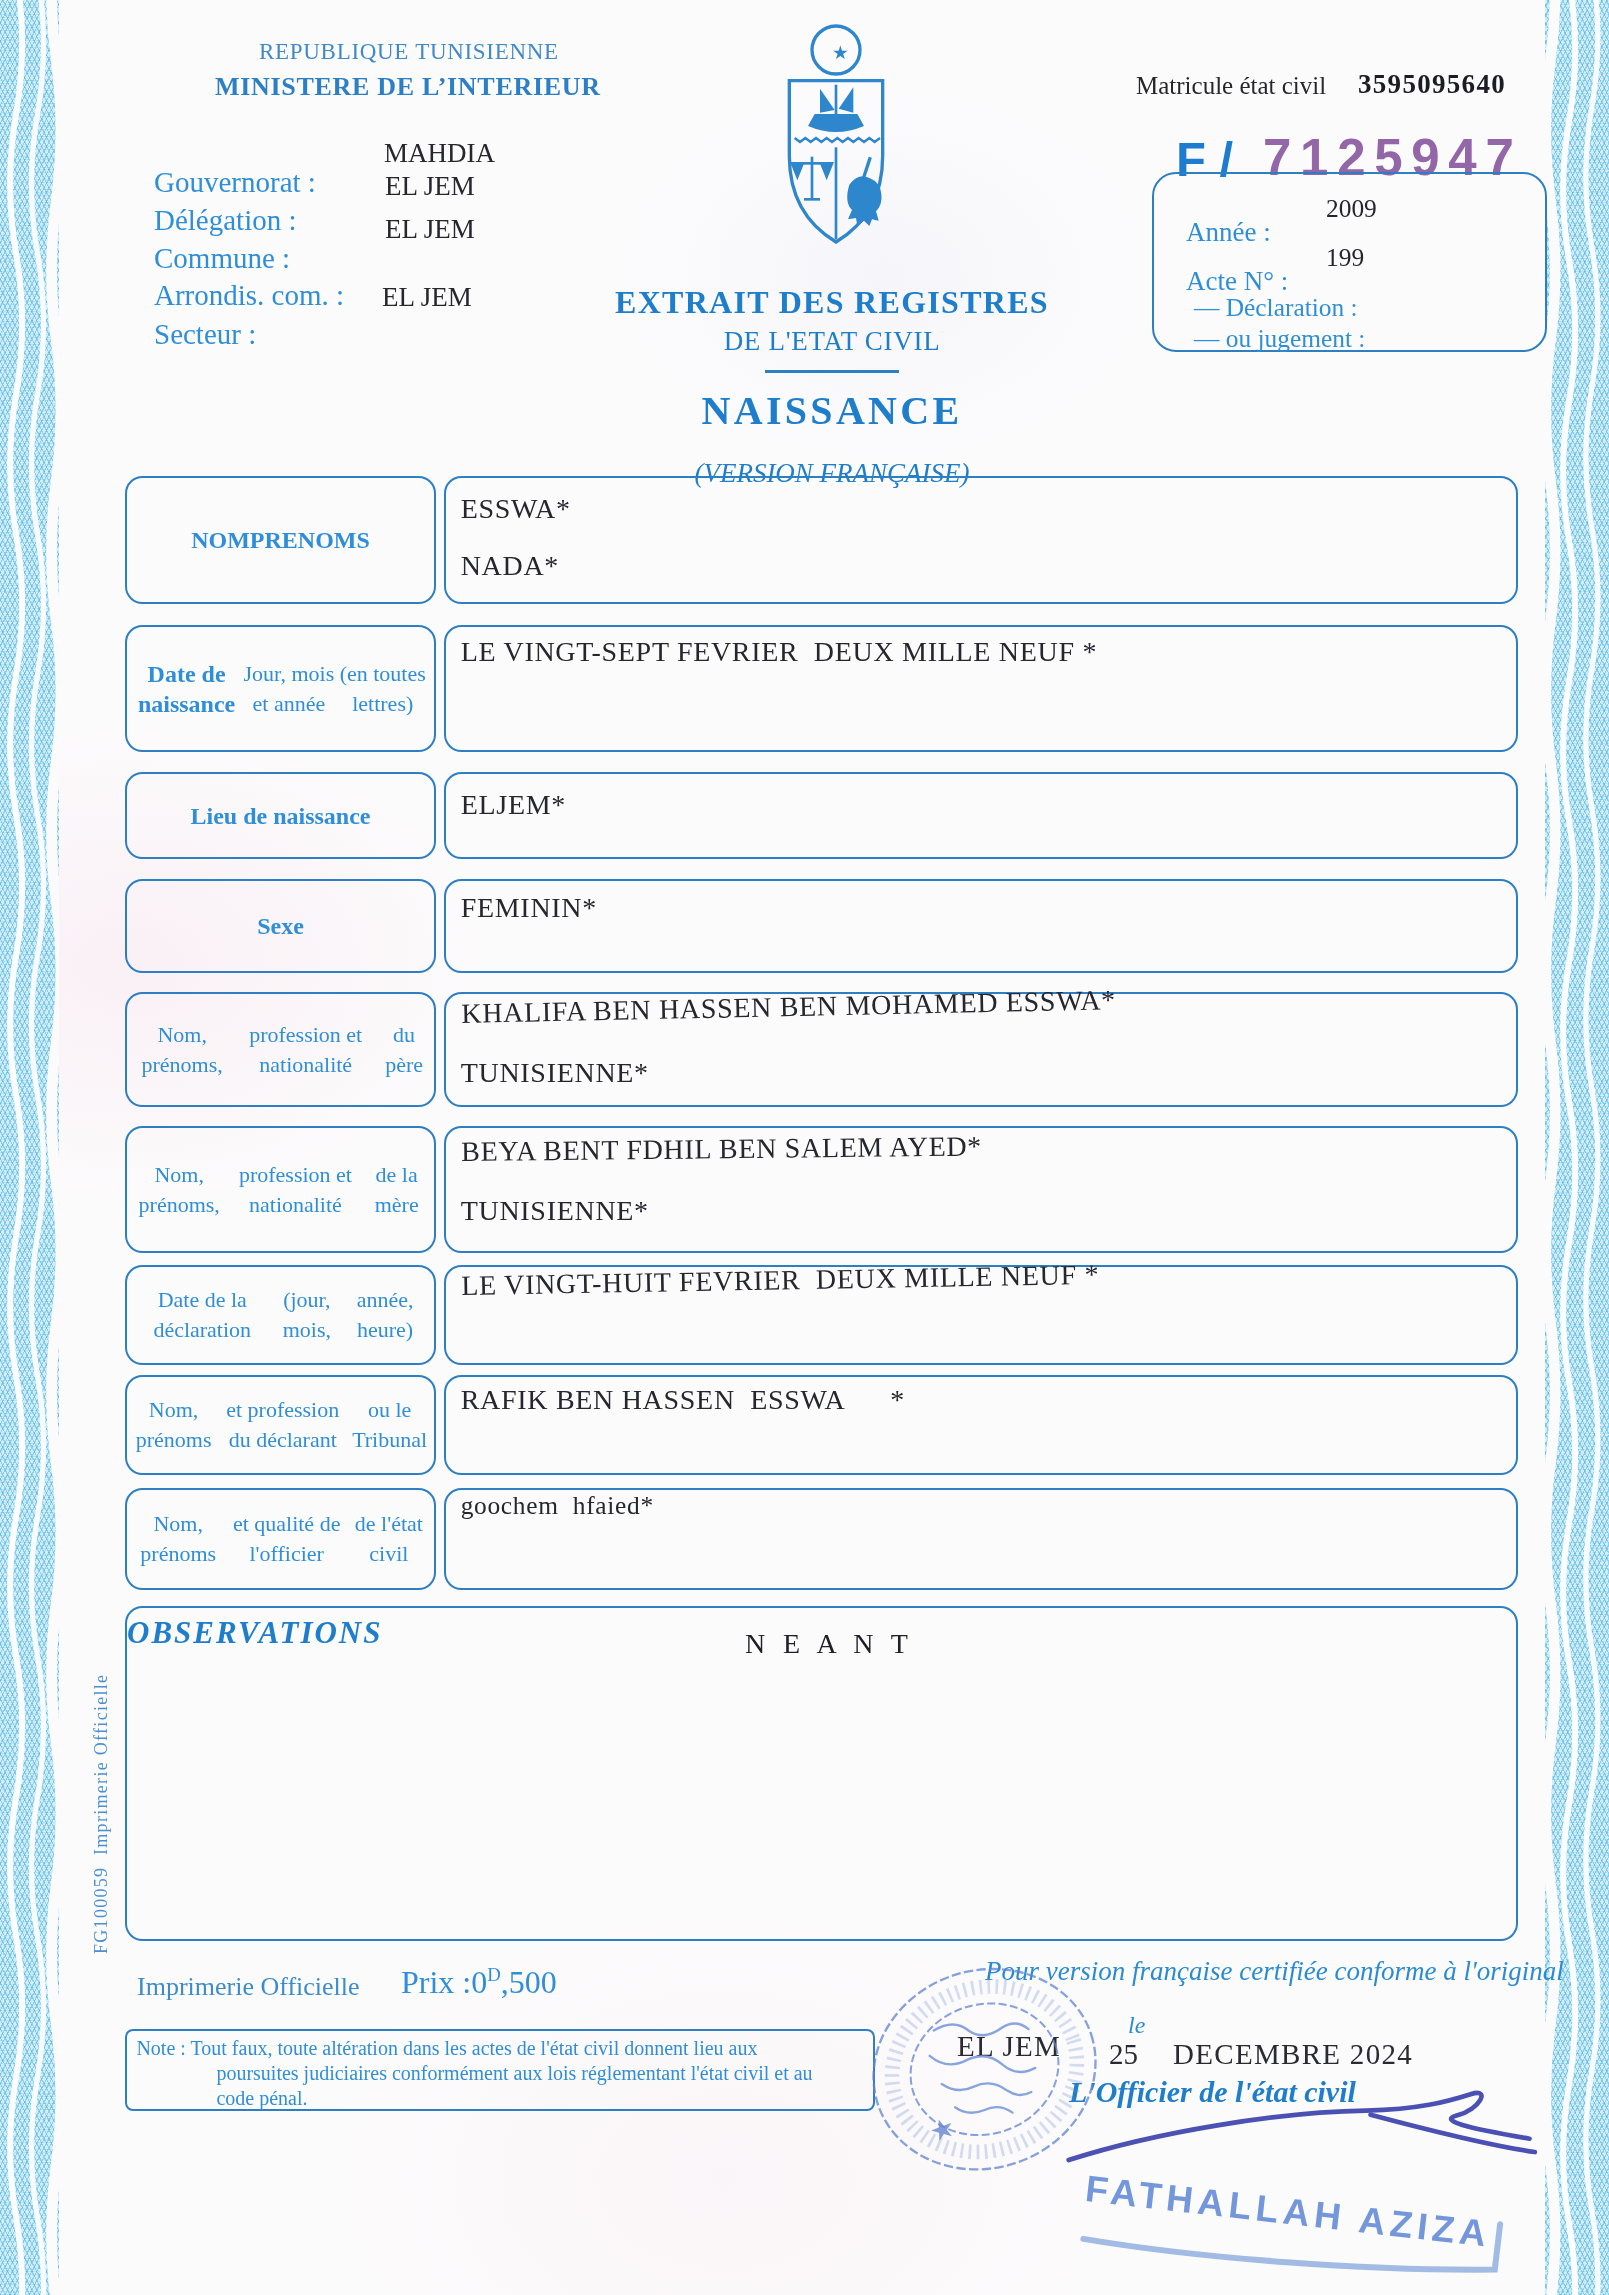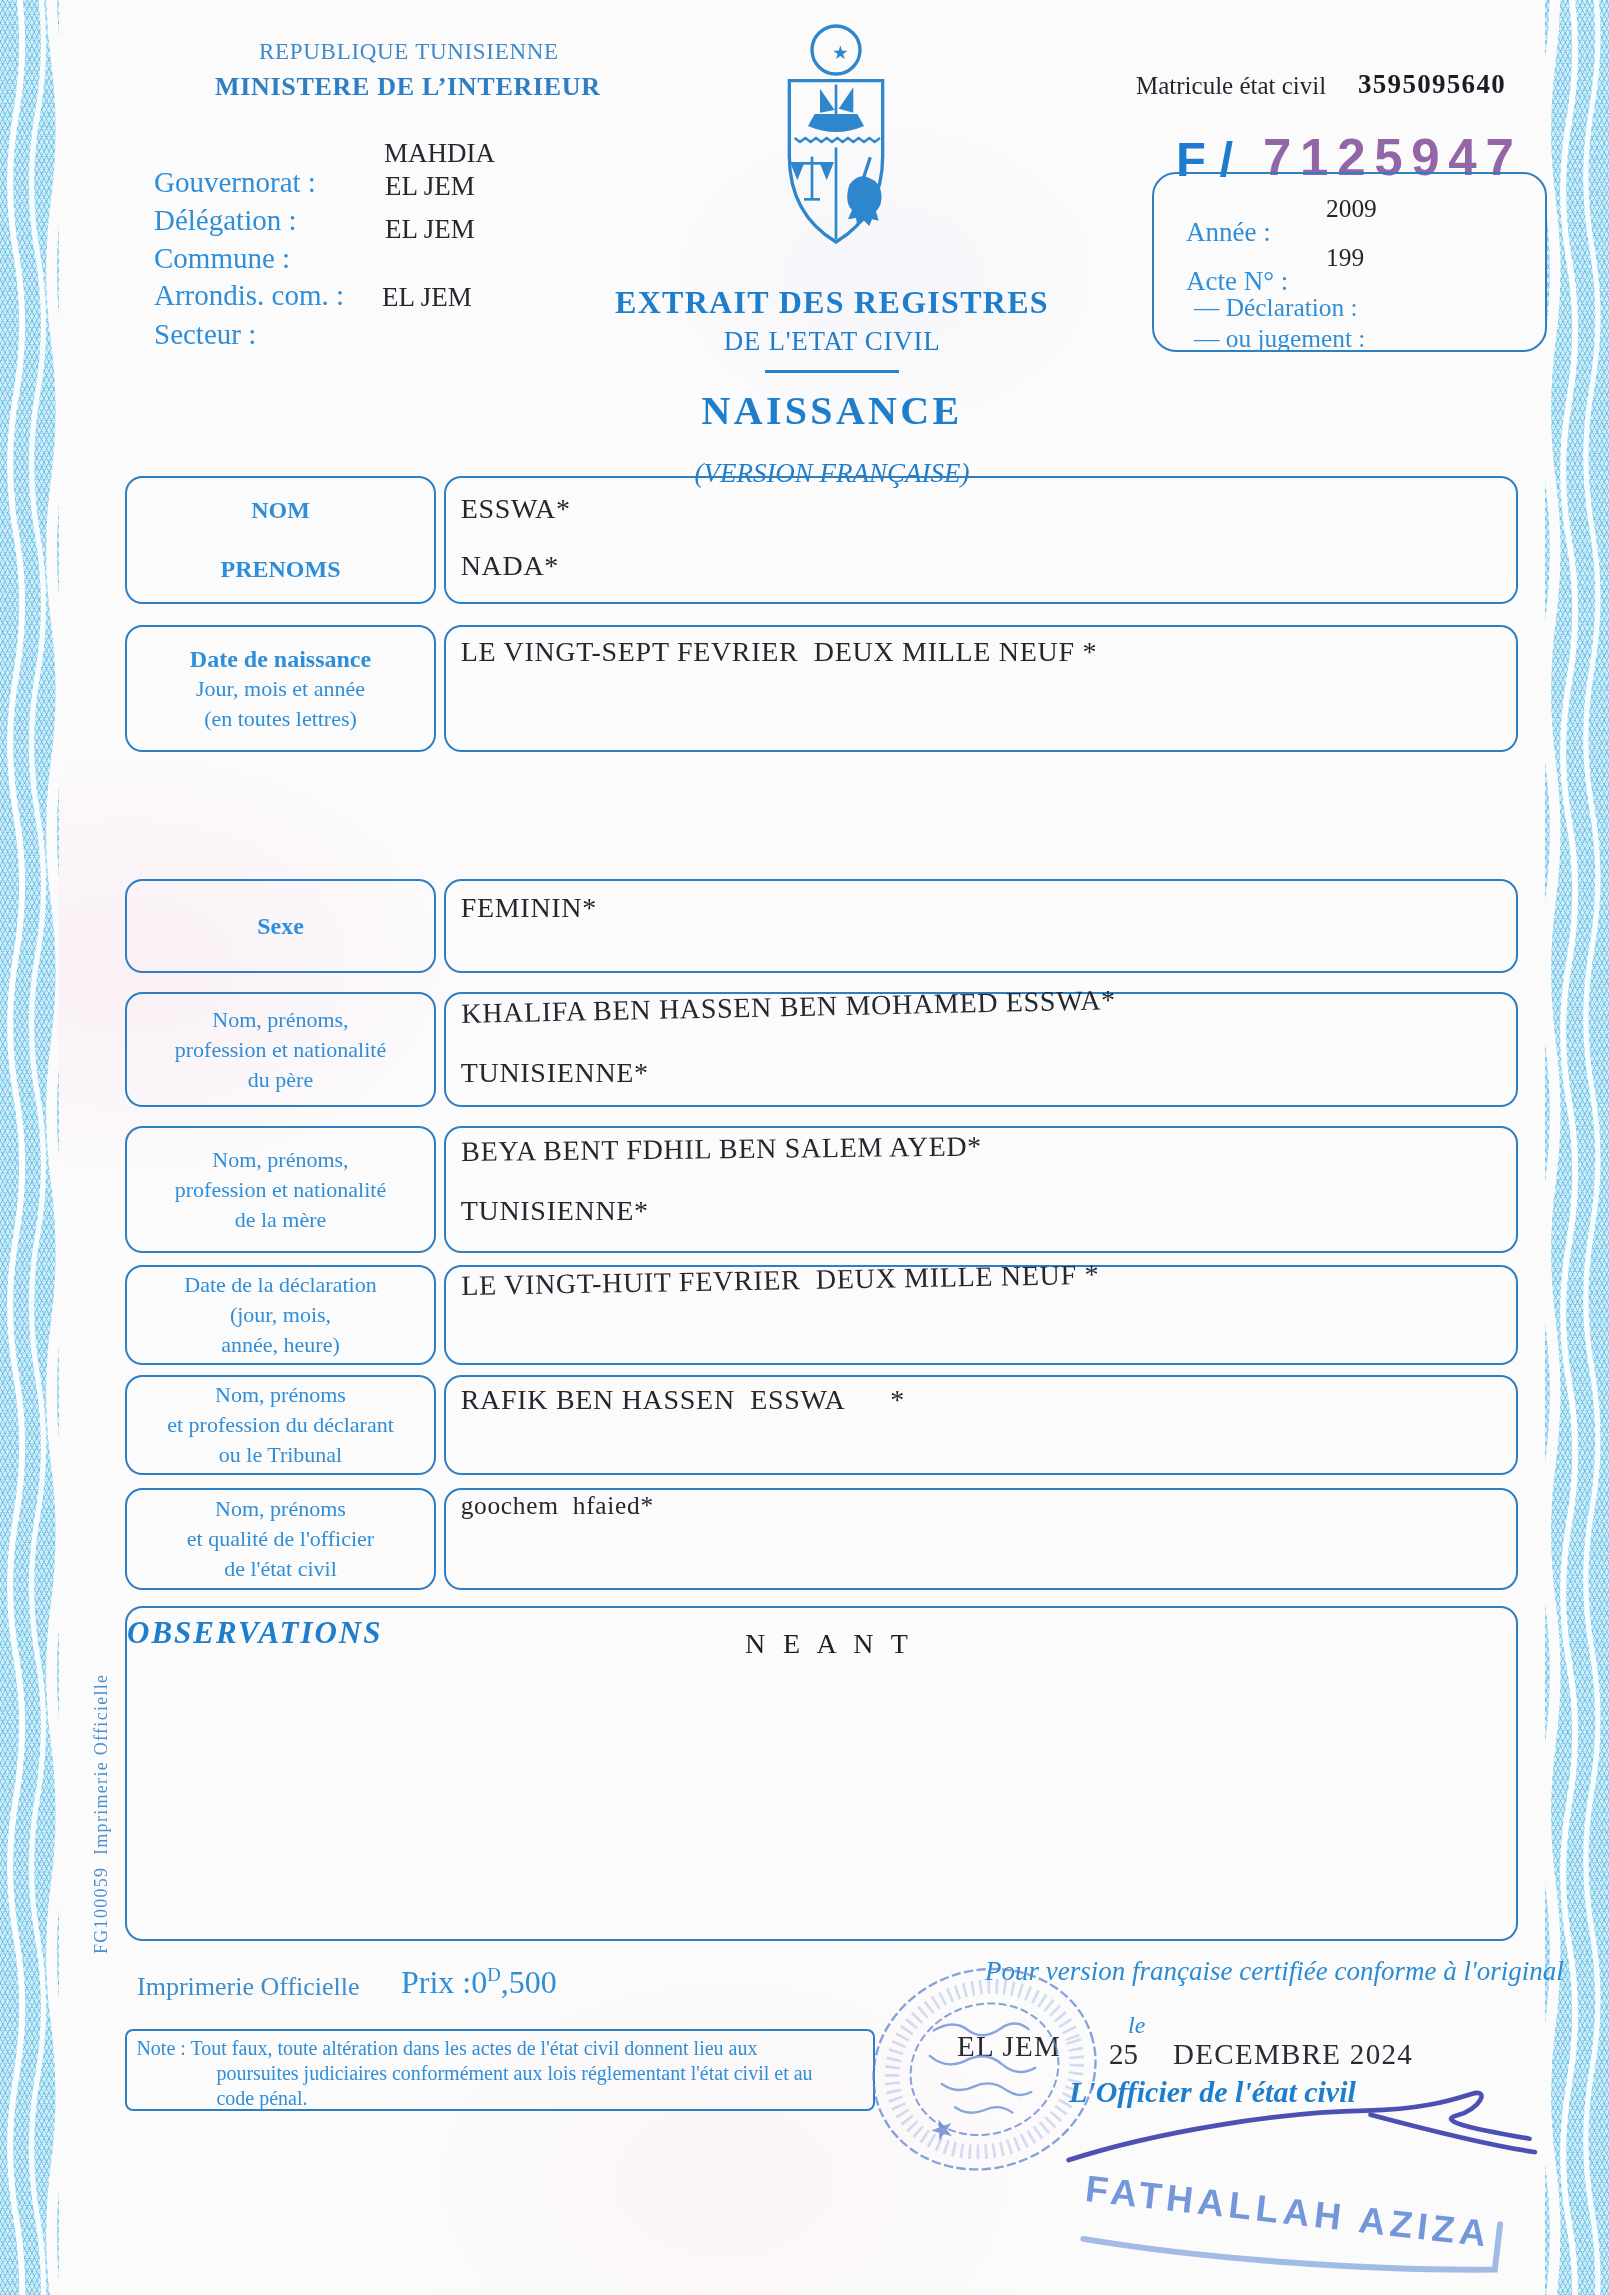--- a/index.html
+++ b/index.html
@@ -43,21 +43,21 @@
   
   #actebox{left:1152px;top:172px;width:391px;height:176px;border:2.7px solid #2e7fc2;border-radius:24px;}
   #actebox span{position:absolute;}
   .actelabel{font-size:27px;color:#2f8ed8;}
   .acteval{font-size:25.4px;color:#26262e;}
   
   .trow{position:absolute;left:125px;width:1393px;}
   .lbl{
     position:absolute;left:0;top:0;width:311px;height:100%;
     border:2.7px solid #2e7fc2;border-radius:17.4px;box-sizing:border-box;
-    display:flex;flex-direction:column;align-items:center;justify-content:center;
+    display:flex;align-items:center;justify-content:center;
     text-align:center;color:#2f8ed8;font-size:22px;line-height:30px;padding:2.7px 6.7px;
   }
   .lbl .b{font-weight:bold;font-size:24px;}
   .lbl.gap{line-height:59px;}
   .val{
     position:absolute;left:319px;top:0;width:1074px;height:100%;
     border:2.7px solid #2e7fc2;border-radius:17.4px;box-sizing:border-box;
   }
   .vl{position:absolute;left:14.7px;font-size:28px;color:#26262e;white-space:pre;letter-spacing:0.7px;}
   
@@ -184,20 +184,28 @@
     <div class="lbl">
       <span class="b">Date de naissance</span>
       <span>Jour, mois et année</span>
       <span>(en toutes lettres)</span>
     </div>
     <div class="val">
       <span class="vl" style="top:9.4px">LE VINGT-SEPT FEVRIER  DEUX MILLE NEUF *</span>
     </div>
   </div>
 
+  <div class="trow" style="top:772px;height:87px">
+    <div class="lbl">
+      <span class="b">Lieu de naissance</span>
+    </div>
+    <div class="val">
+      <span class="vl" style="top:14.7px">ELJEM*</span>
+    </div>
+  </div>
 
   <div class="trow" style="top:879px;height:94px">
     <div class="lbl">
       <span class="b">Sexe</span>
     </div>
     <div class="val">
       <span class="vl" style="top:10.7px">FEMININ*</span>
     </div>
   </div>
 

